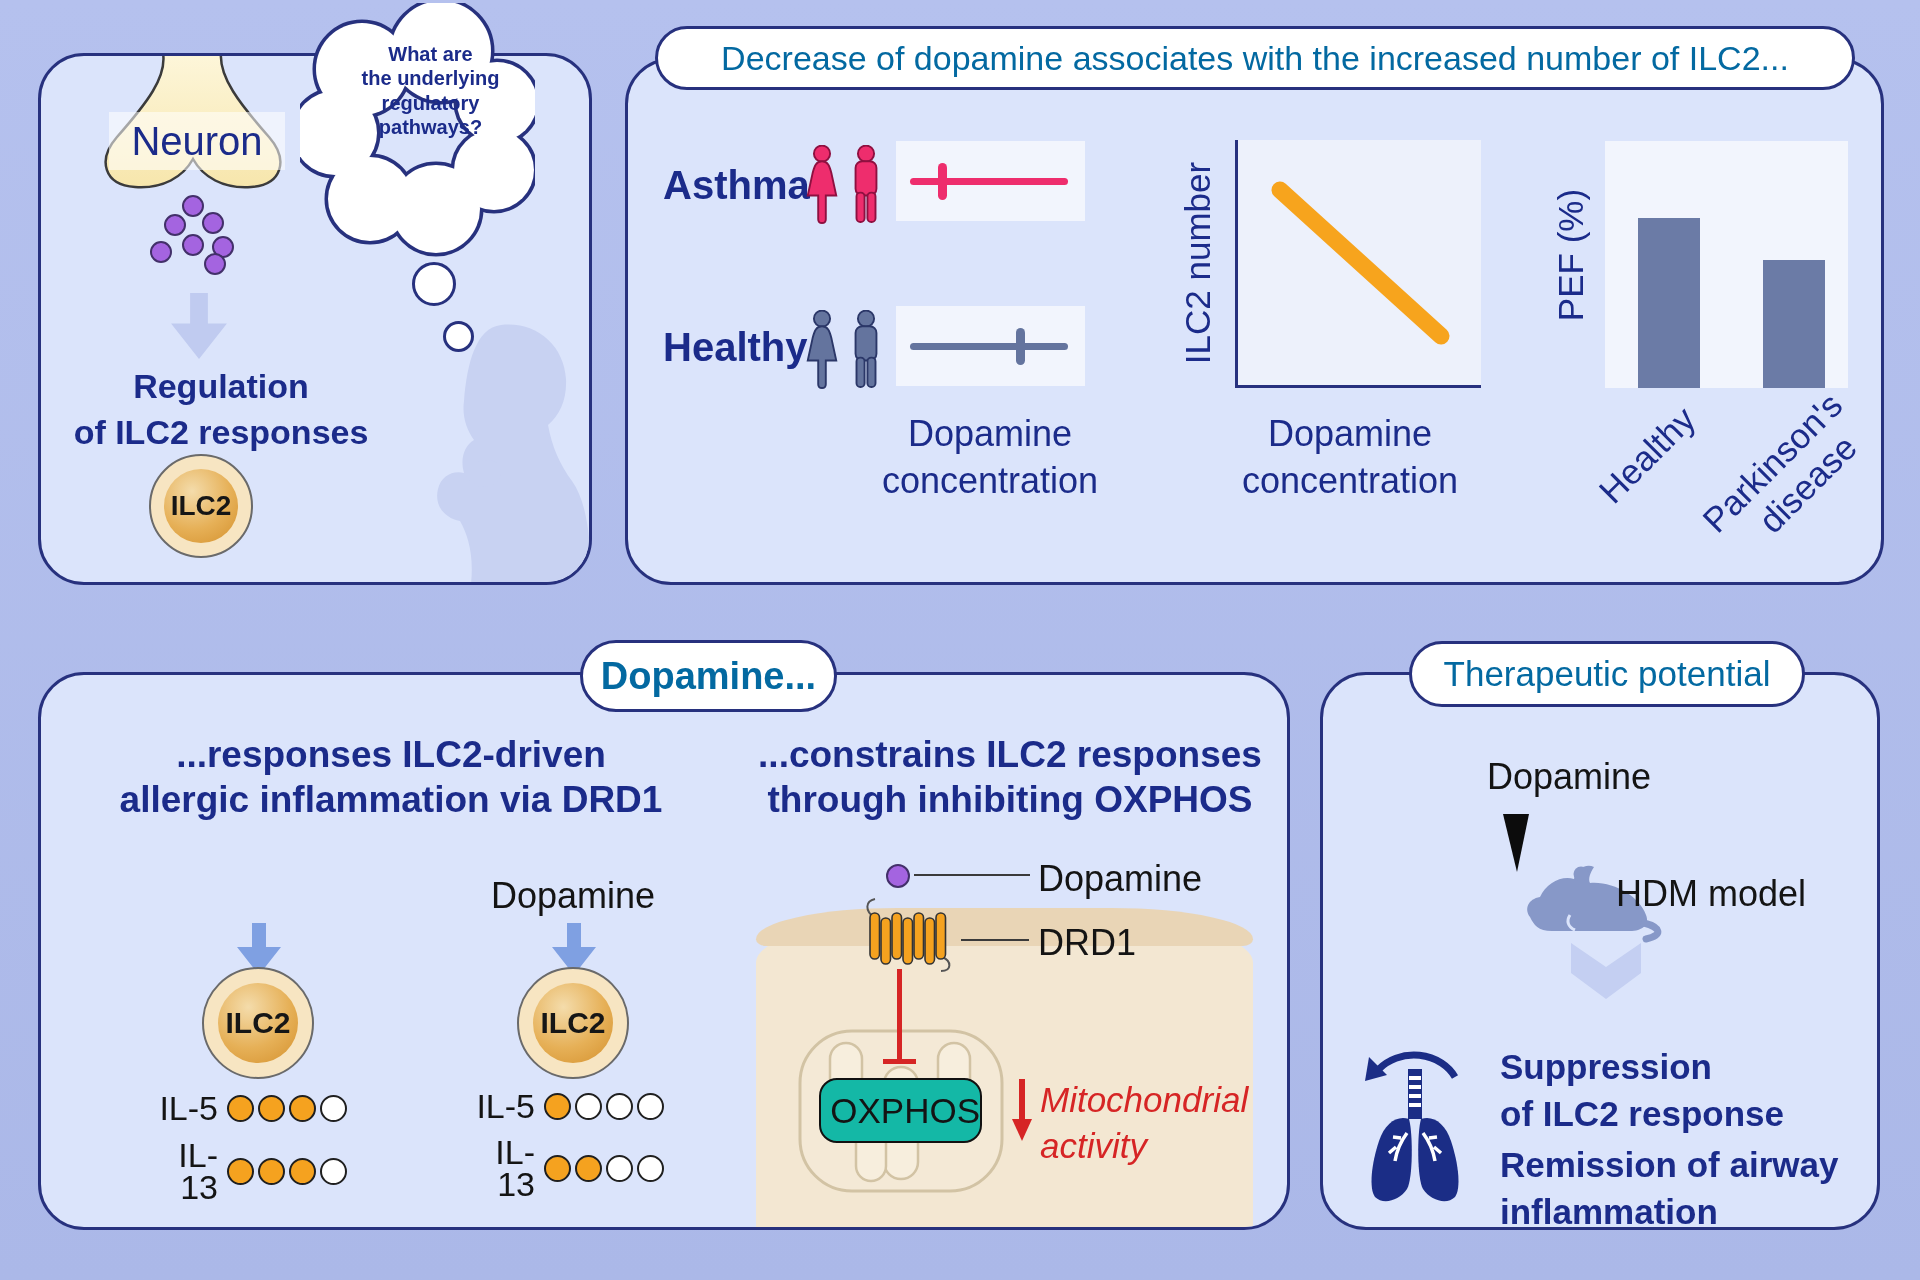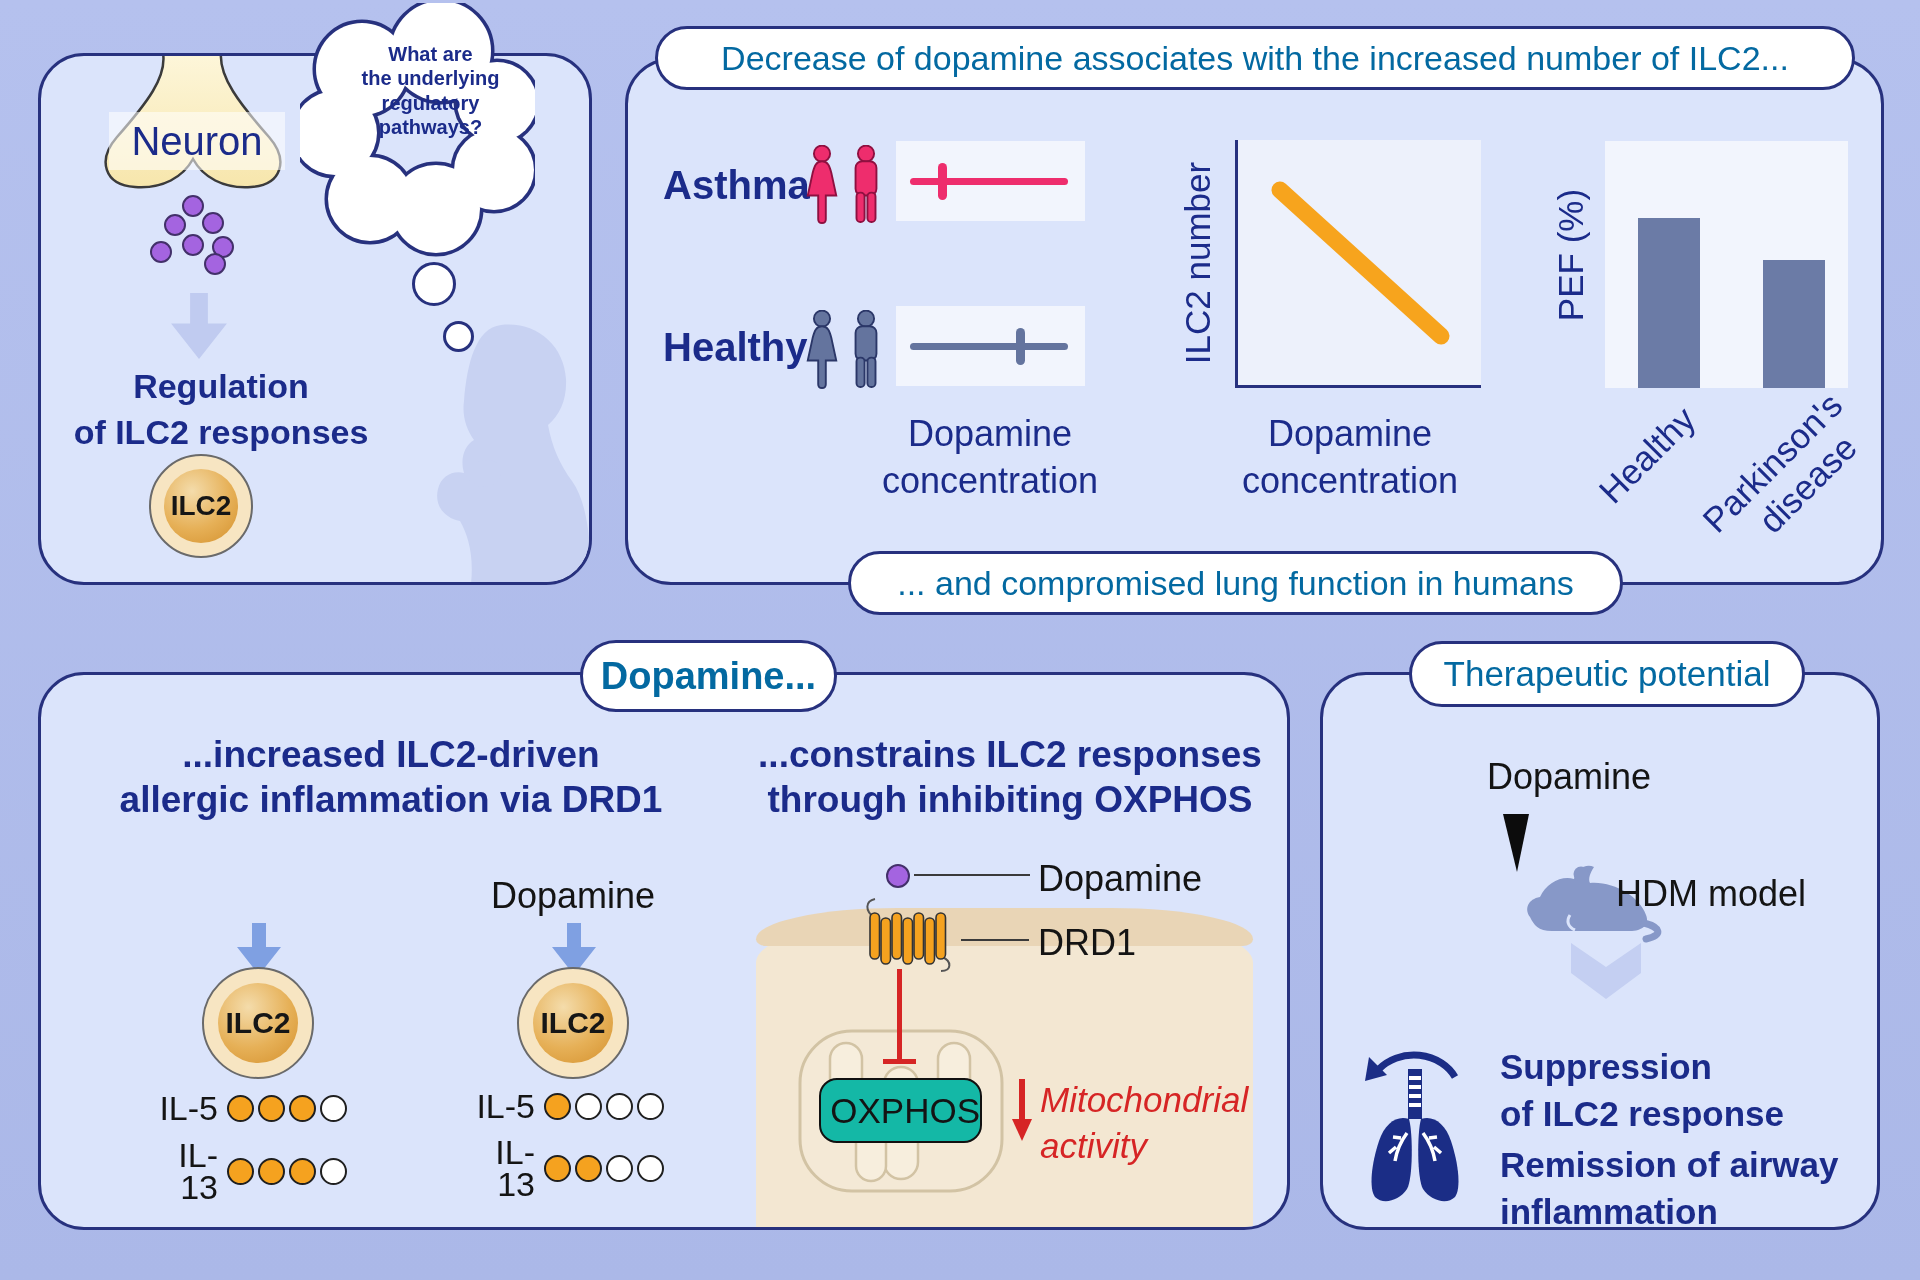--- a/index.html
+++ b/index.html
@@ -182,27 +182,24 @@
     <div class="abs navy" style="left:887px;top:338px;width:160px;font-size:35px;text-align:right;
                 transform:rotate(-45deg);transform-origin:100% 0;">Healthy</div>
     <div class="abs navy pre" style="left:1020px;top:338px;width:160px;font-size:35px;line-height:1.15;text-align:right;
                 transform:rotate(-45deg);transform-origin:100% 0;">Parkinson's
 disease</div>
   </div>
 
   <div class="pill" style="left:655px;top:26px;width:1200px;height:64px;">
     <span style="font-size:34px;">Decrease of dopamine associates with the increased number of ILC2...</span>
   </div>
-  <div class="pill" style="left:848px;top:551px;width:775px;height:64px;">
-    <span style="font-size:34px;">... and compromised lung function in humans</span>
-  </div>
 
   <div class="panel" style="left:38px;top:672px;width:1252px;height:558px;overflow:hidden;">
 
-    <div class="abs navy bold pre ctr" style="left:50px;top:57px;width:600px;font-size:37px;line-height:1.22;">...increased ILC2-driven
+    <div class="abs navy bold pre ctr" style="left:50px;top:57px;width:600px;font-size:37px;line-height:1.22;">...responses ILC2-driven
 allergic inflammation via DRD1</div>
 
     <div class="abs blk ctr" style="left:382px;top:200px;width:300px;font-size:36px;">Dopamine</div>
 
     <svg class="abs" style="left:196px;top:248px;" width="44" height="52" viewBox="0 0 44 52">
       <polygon points="15,0 29,0 29,24 44,24 22,52 0,24 15,24" fill="#7fa0e2"></polygon>
     </svg>
     <svg class="abs" style="left:511px;top:248px;" width="44" height="52" viewBox="0 0 44 52">
       <polygon points="15,0 29,0 29,24 44,24 22,52 0,24 15,24" fill="#7fa0e2"></polygon>
     </svg>

